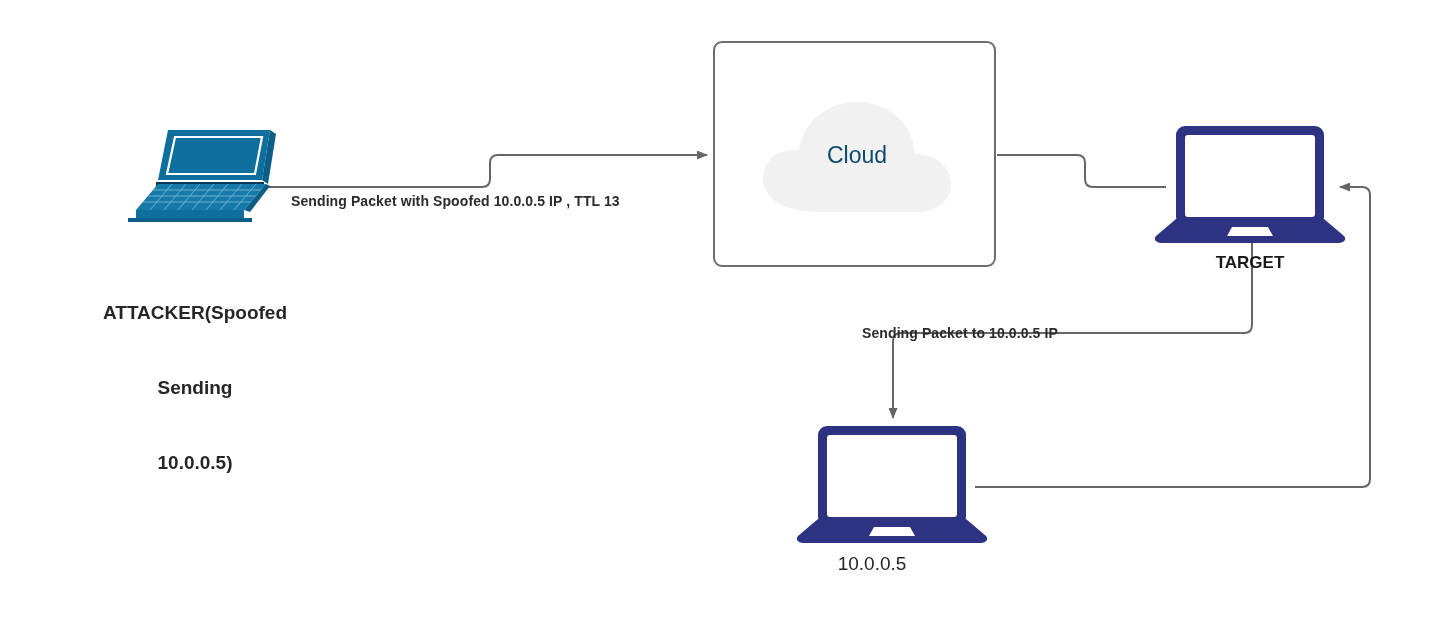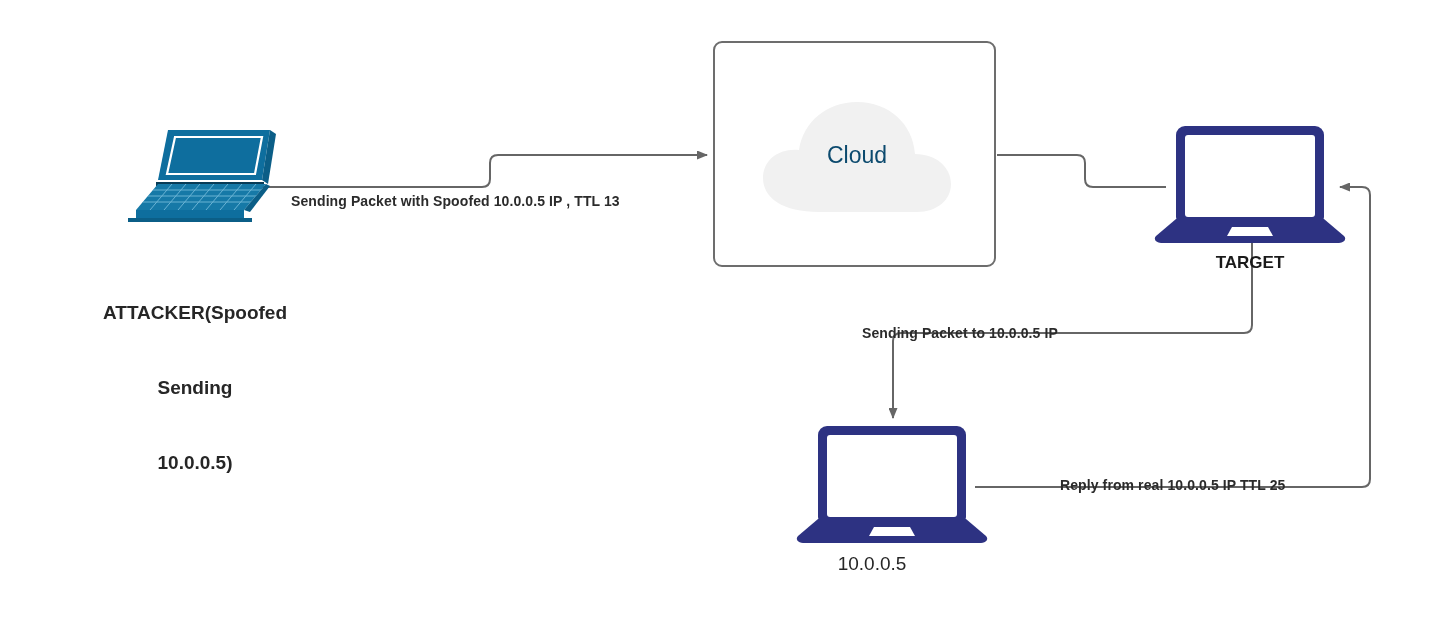--- a/index.html
+++ b/index.html
@@ -220,15 +220,14 @@
       L 9,119 C 4,119 1,115 4,112 Z"></path>
     <path fill="#ffffff" d="M 80,103 L 116,103 L 121,112 L 75,112 Z"></path>
   </svg>
 
   <div id="victim-label" class="label">10.0.0.5</div>
 
   <div id="edge-label-1" class="label label-edge">Sending Packet with Spoofed 10.0.0.5 IP , TTL 13</div>
 
   <div id="edge-label-2" class="label label-edge">Sending Packet to 10.0.0.5 IP</div>
 
-  <div id="edge-label-3" class="label label-edge">Reply from real 10.0.0.5 IP TTL 25</div>
 
 </div>
 
 </body></html>

